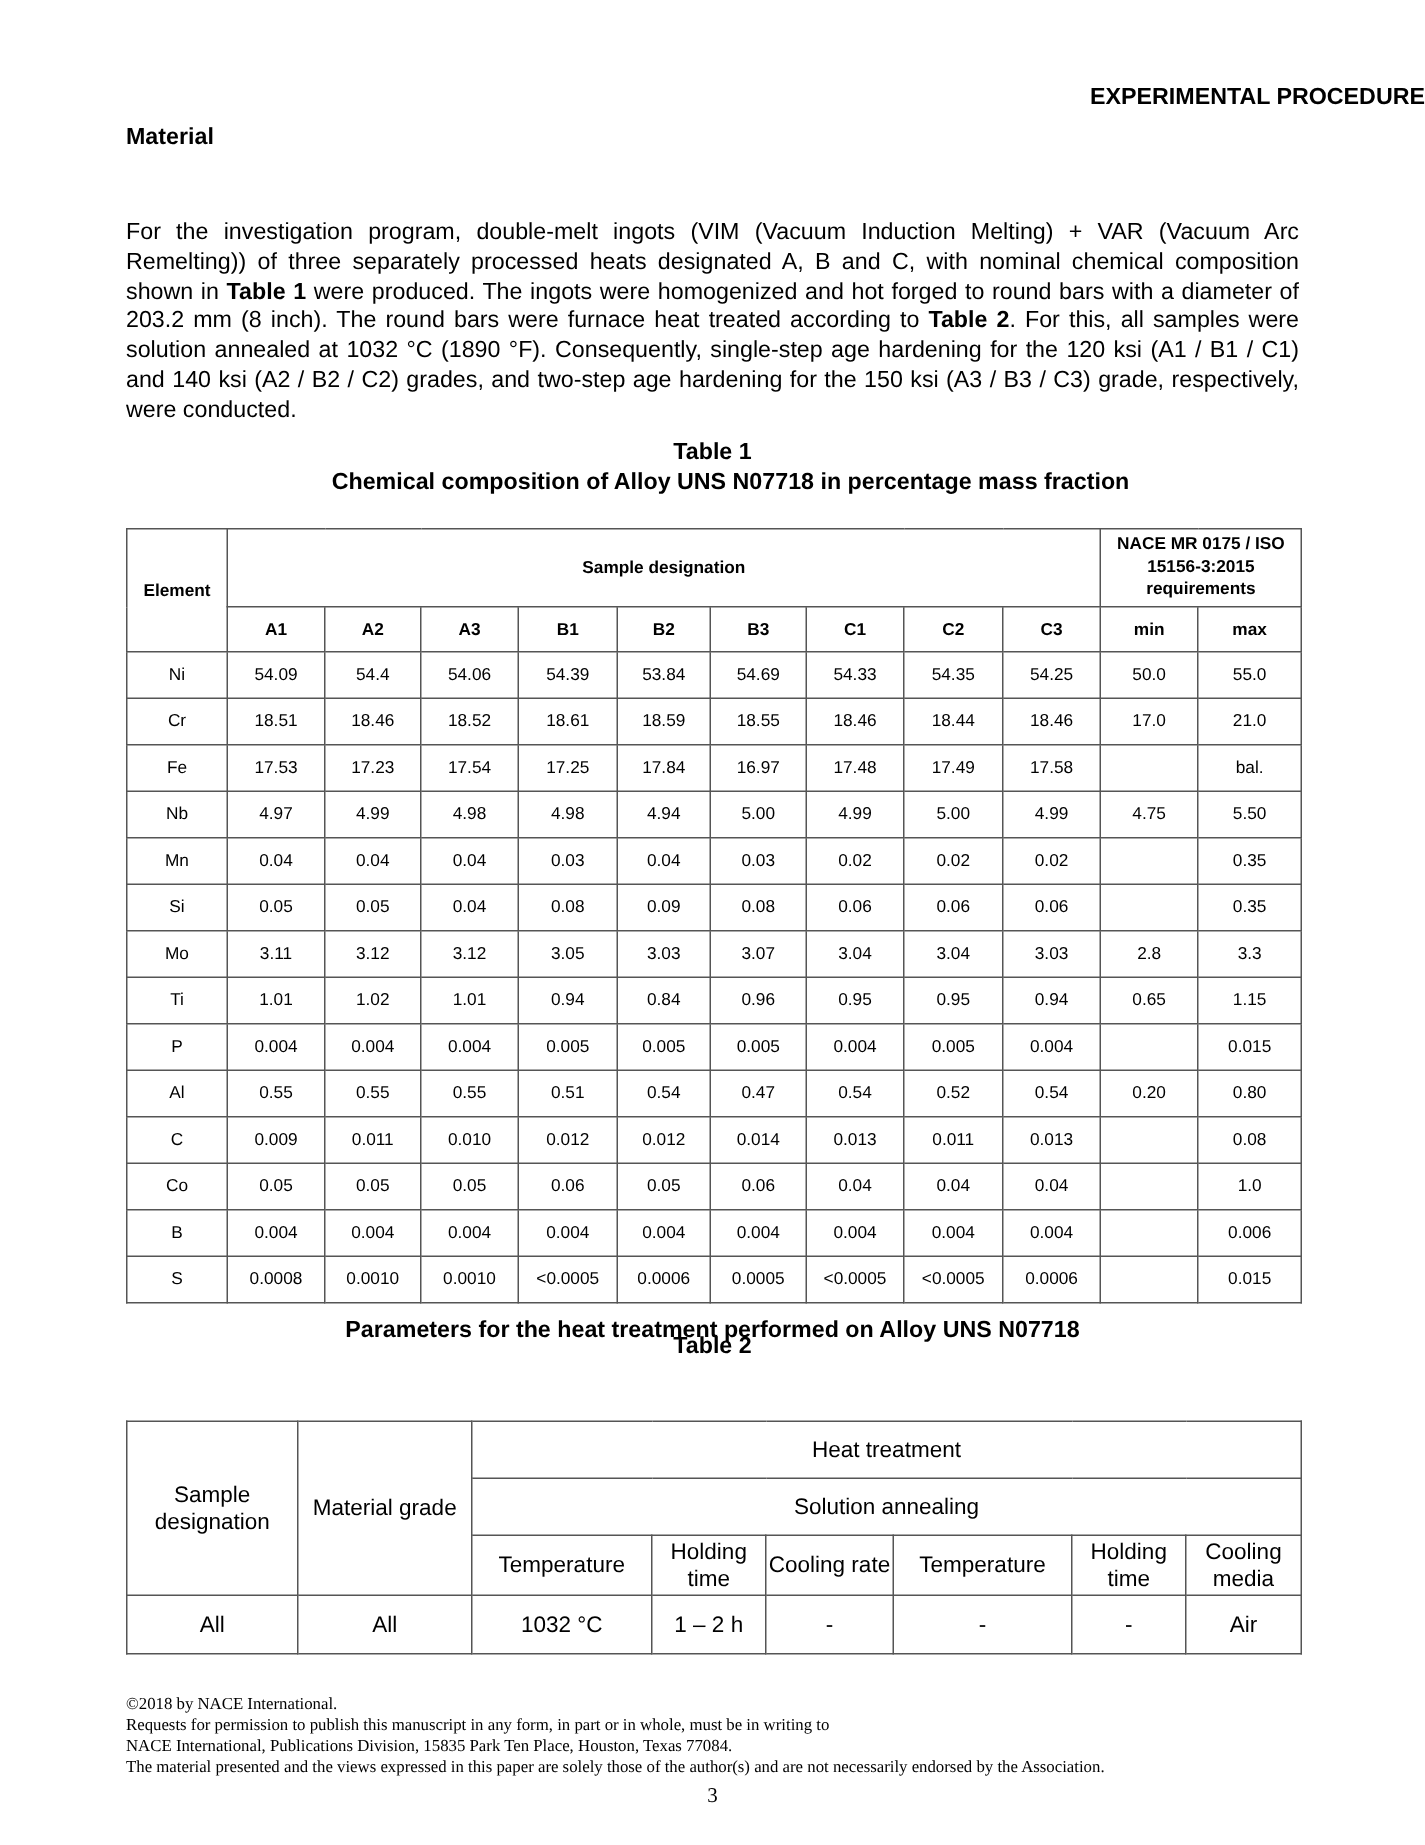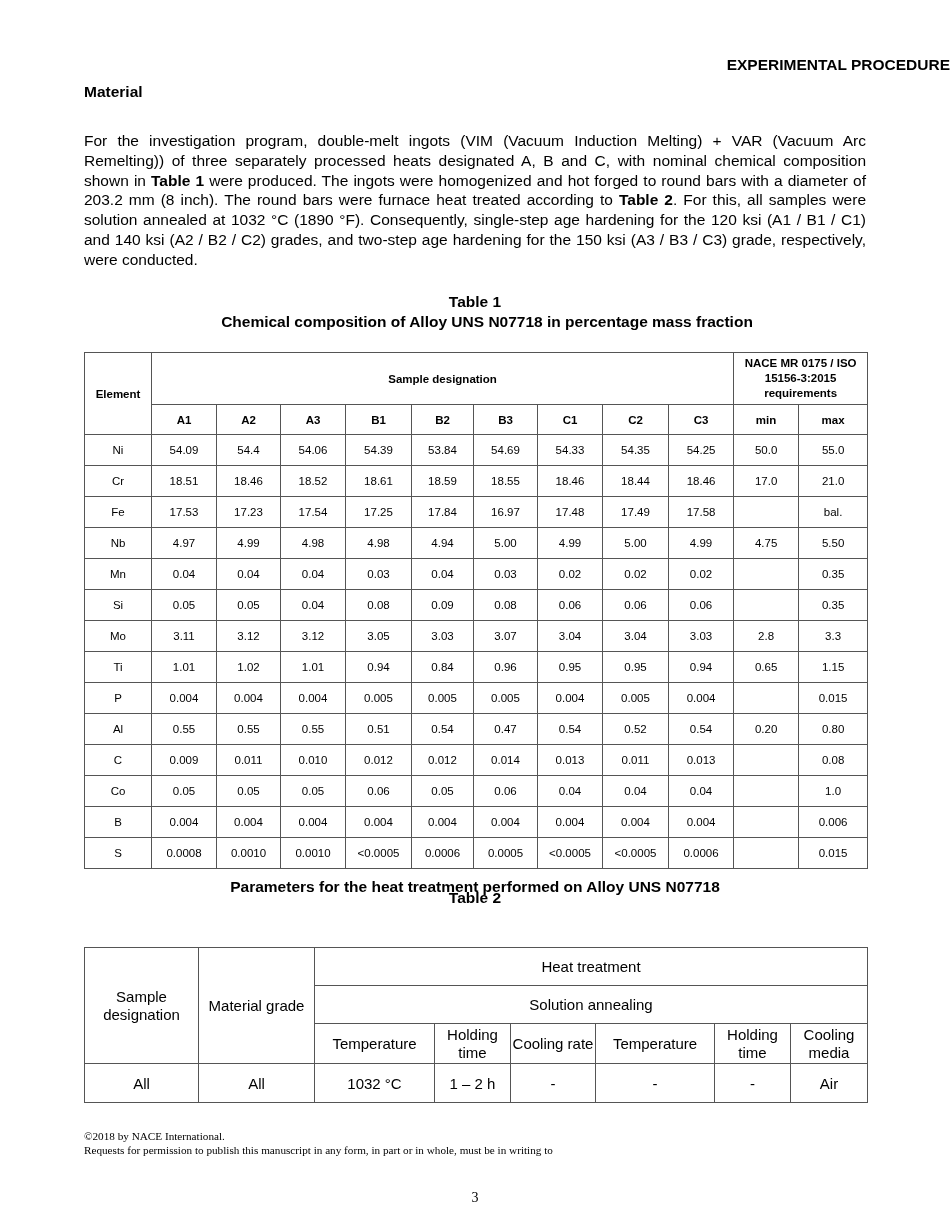--- a/index.html
+++ b/index.html
@@ -1,20 +1,20 @@
 <!DOCTYPE html>
 <html><head>
 <meta charset="utf-8">
 <style>
   html, body { margin: 0; padding: 0; background: #ffffff; }
   body { width: 950px; height: 1230px; position: relative; overflow: hidden; color: #000; font-family: "Liberation Sans", sans-serif; }
   .abs { position: absolute; }
   .h-title { top: 56px; left: 0; width: 950px; text-align: right; font-weight: bold; font-size: 15.5px; }
   .h-section { top: 83px; left: 84px; font-weight: bold; font-size: 15.5px; }
-  .para { top: 131px; left: 84px; width: 782px; font-size: 15.5px; line-height: 19.8px; text-align: justify; }
+  .para { top: 145px; left: 84px; width: 782px; font-size: 15.5px; line-height: 19.8px; text-align: justify; }
   .para b { font-weight: bold; }
   .cap { left: 0; width: 950px; text-align: center; font-weight: bold; font-size: 15.5px; line-height: 19.5px; }
   table { border-collapse: collapse; position: absolute; table-layout: fixed; }
   td, th { border: 1px solid #555; text-align: center; vertical-align: middle; padding: 0; }
   #t1 { left: 84px; top: 352px; width: 783px; font-size: 11.5px; }
   #t1 th { font-weight: bold; font-size: 11.5px; }
   #t1 .hdr1 { height: 52px; }
   #t1 .hdr2 { height: 30px; }
   #t1 .body-row td { height: 30px; }
   #t1 .nace { line-height: 15px; }
@@ -315,14 +315,16 @@
         <td>-</td>
         <td>-</td>
         <td>Air</td>
       </tr>
     </tbody>
 </table>
 
 <div class="abs footer">
   <div>©2018 by NACE International.</div>
   <div>Requests for permission to publish this manuscript in any form, in part or in whole, must be in writing to</div>
+  <div>NACE International, Publications Division, 15835 Park Ten Place, Houston, Texas 77084.</div>
+  <div>The material presented and the views expressed in this paper are solely those of the author(s) and are not necessarily endorsed by the Association.</div>
 </div>
 <div class="abs pagenum">3</div>
 
 </body></html>

